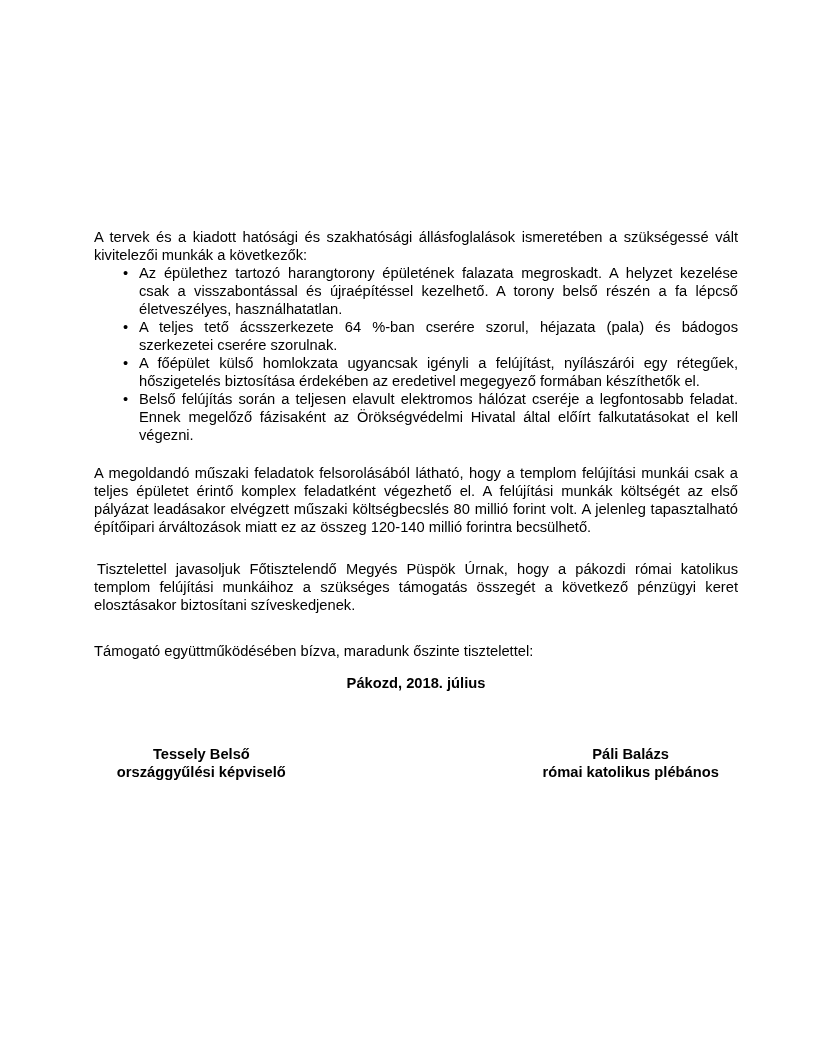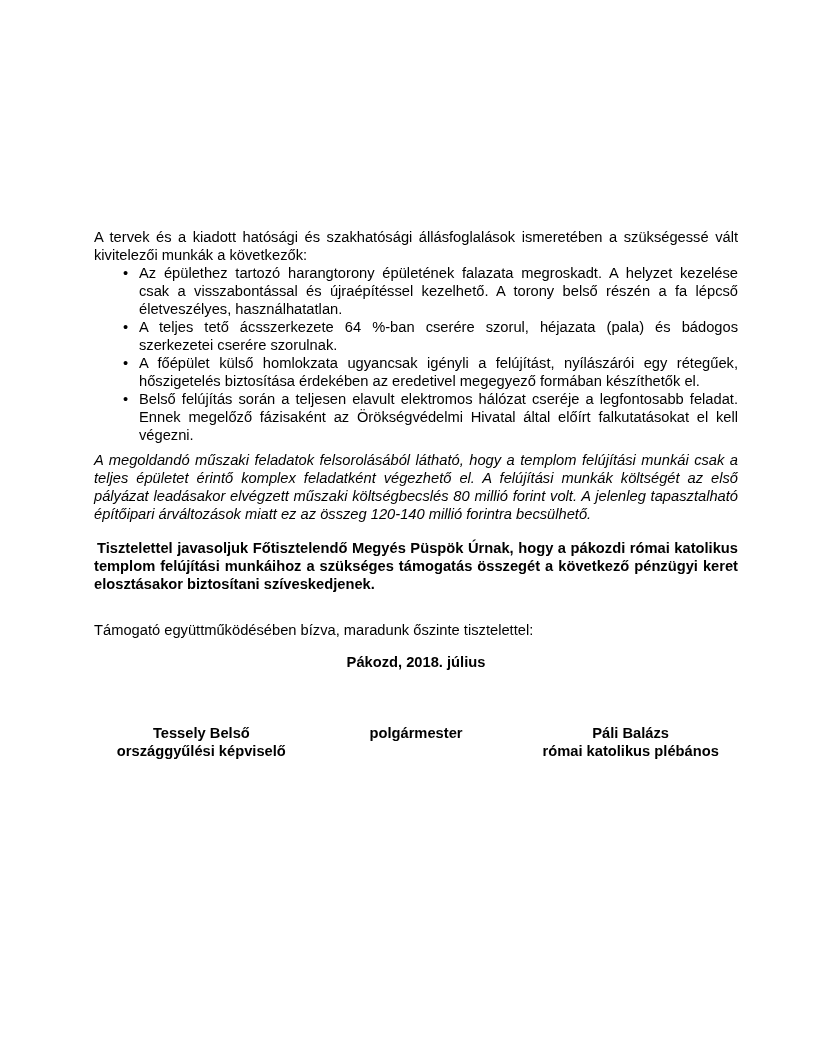--- a/index.html
+++ b/index.html
@@ -34,24 +34,24 @@
     position: relative;
     margin-left: 28px;
     padding-left: 17px;
     text-align: justify;
   }
   .bullet-marker {
     position: absolute;
     left: 1px;
     top: 0;
   }
-  .summary-para { margin-top: 7px; font-style: italic; }
+  .summary-para { margin-top: 20px; }
   .request-para {
-    margin-top: 16px;
-    font-weight: bold;
+    margin-top: 24px;
+    font-weight: normal;
     text-indent: 3px;
   }
   .closing-line {
     margin-top: 28px;
     text-align: left;
   }
   .date-line {
     margin-top: 14px;
     font-weight: bold;
     text-align: center;
@@ -101,21 +101,20 @@
   <p class="para closing-line">Támogató együttműködésében bízva, maradunk őszinte tisztelettel:</p>
 
   <p class="para date-line">Pákozd, 2018. július</p>
 
   <div class="signatures">
     <div class="signature">
       <div class="sig-name">Tessely Belső</div>
       <div class="sig-title">országgyűlési képviselő</div>
     </div>
     <div class="signature">
-      <div class="sig-title">polgármester</div>
     </div>
     <div class="signature">
       <div class="sig-name">Páli Balázs</div>
       <div class="sig-title">római katolikus plébános</div>
     </div>
   </div>
 
 </div>
 
 </body></html>

